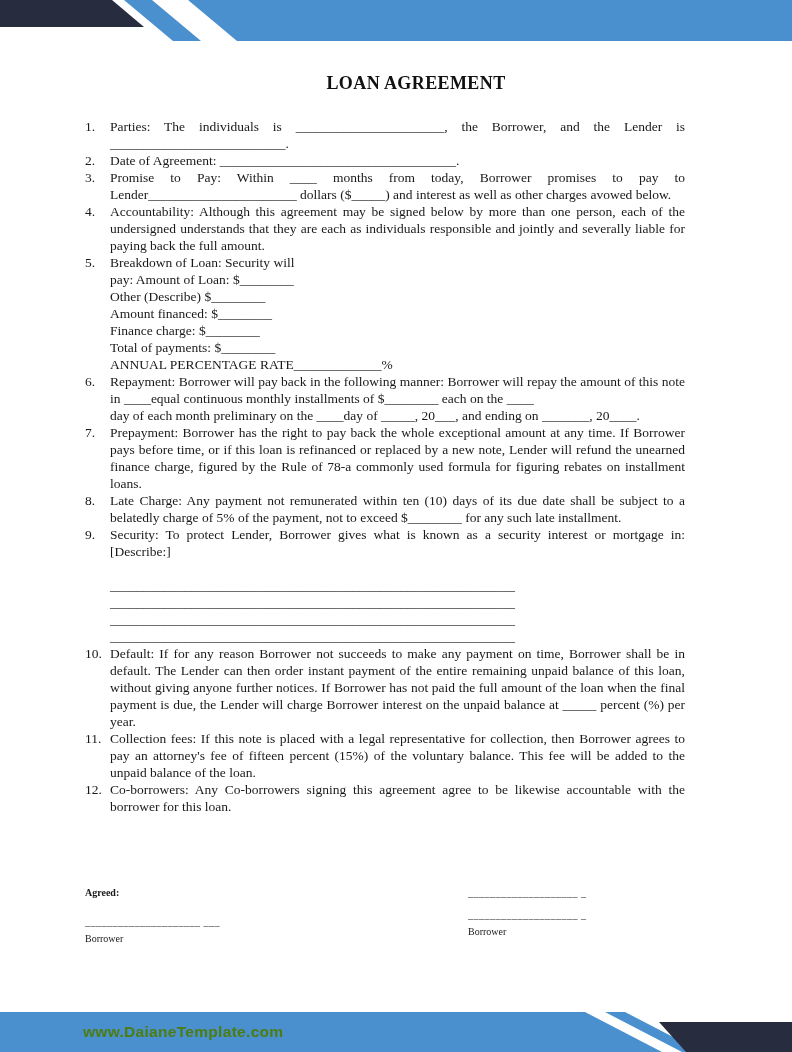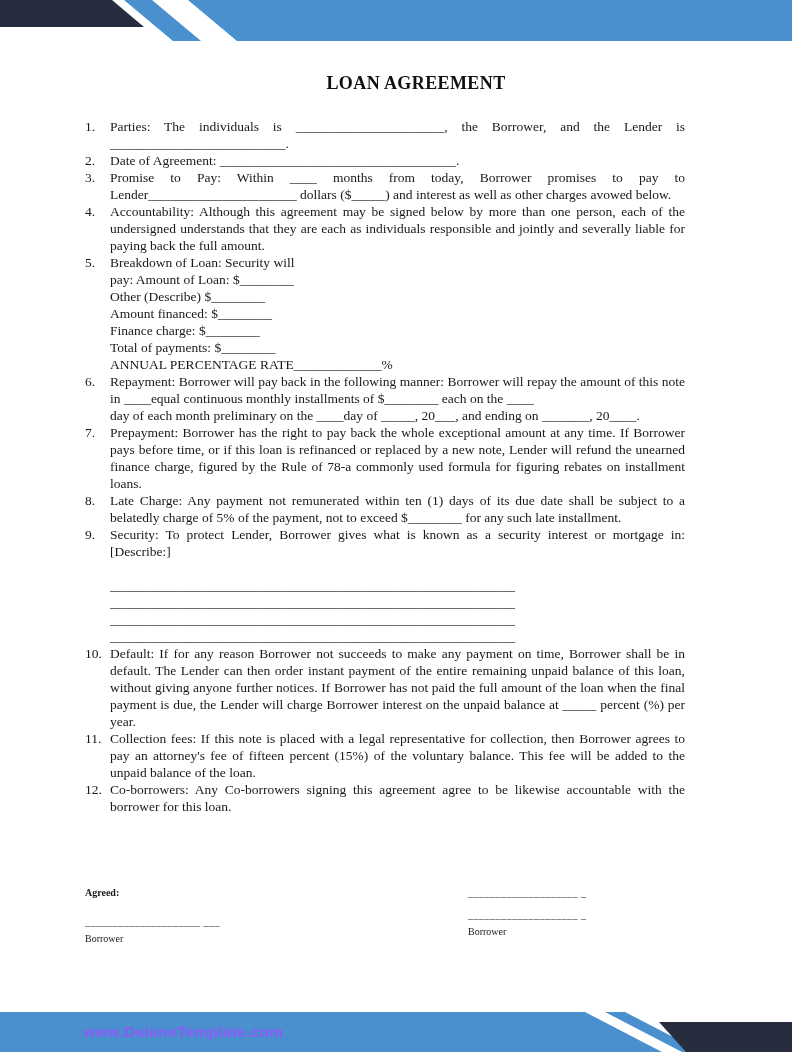--- a/index.html
+++ b/index.html
@@ -64,21 +64,21 @@
   .sig-pair + .sig-pair { margin-top: 4px; }
   
   .footer-url {
     position: absolute;
     left: 83px;
     top: 1023px;
     font-family: "Liberation Sans", sans-serif;
     font-size: 15.5px;
     font-weight: bold;
     letter-spacing: 0.3px;
-    color: #8b5cf6;
+    color: #4d7c0f;
   }
 </style>
 </head>
 <body>
 
 <div class="page">
 
   <svg class="deco deco-header" width="792" height="42" viewBox="0 0 792 42">
     <polygon points="188,0 792,0 792,41 237,41" fill="#4a90ce"></polygon>
     <polygon points="124,0 152,0 201,41 173,41" fill="#4a90ce"></polygon>
@@ -118,21 +118,21 @@
       <span class="num">6.</span>
       <span class="body">Repayment: Borrower will pay back in the following manner: Borrower will repay the amount of this note in ____equal continuous monthly installments of $________ each on the ____
 day of each month preliminary on the ____day of _____, 20___, and ending on _______, 20____.</span>
     </div>
     <div class="item">
       <span class="num">7.</span>
       <span class="body">Prepayment: Borrower has the right to pay back the whole exceptional amount at any time. If Borrower pays before time, or if this loan is refinanced or replaced by a new note, Lender will refund the unearned finance charge, figured by the Rule of 78-a commonly used formula for figuring rebates on installment loans.</span>
     </div>
     <div class="item">
       <span class="num">8.</span>
-      <span class="body">Late Charge: Any payment not remunerated within ten (1) days of its due date shall be subject to a belatedly charge of 5% of the payment, not to exceed $________ for any such late installment.</span>
+      <span class="body">Late Charge: Any payment not remunerated within ten (10) days of its due date shall be subject to a belatedly charge of 5% of the payment, not to exceed $________ for any such late installment.</span>
     </div>
     <div class="item">
       <span class="num">9.</span>
       <span class="body">Security: To protect Lender, Borrower gives what is known as a security interest or mortgage in: [Describe:]
 
 ____________________________________________________________
 ____________________________________________________________
 ____________________________________________________________
 ____________________________________________________________</span>
     </div>

